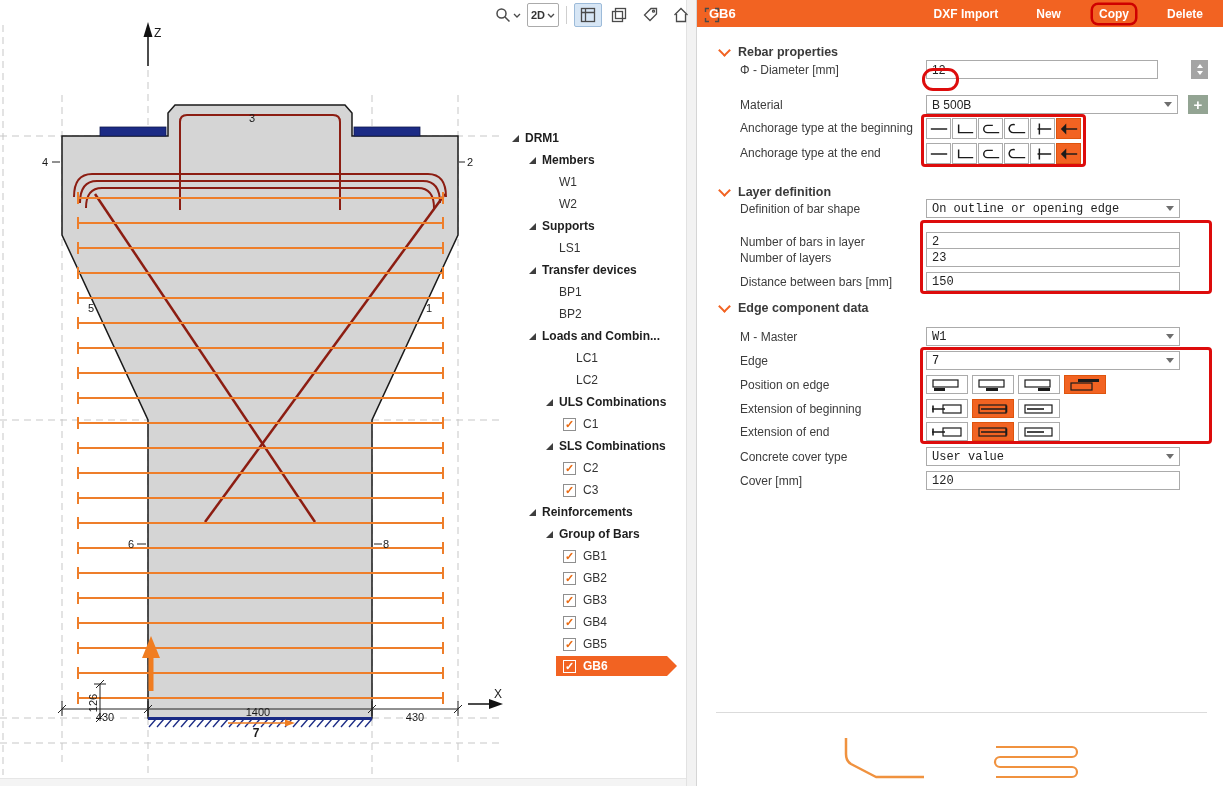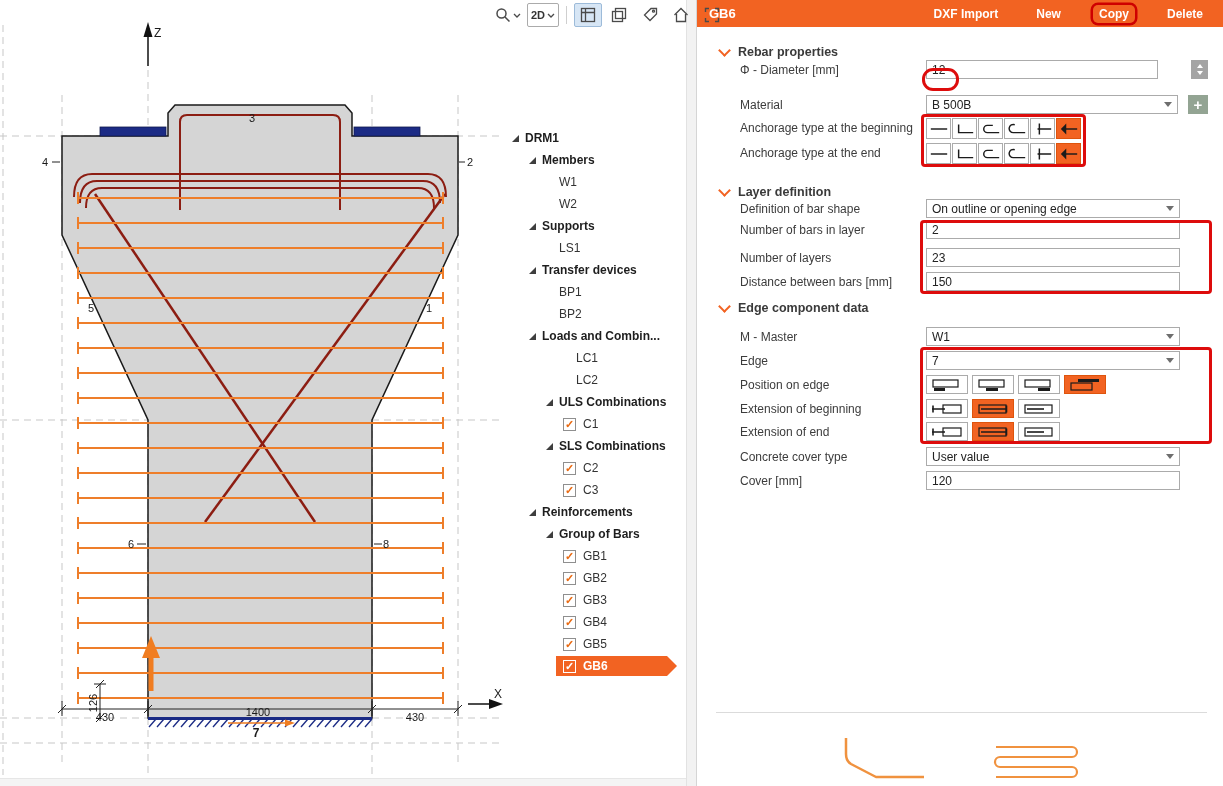--- a/index.html
+++ b/index.html
@@ -52,21 +52,21 @@
   .schev{display:inline-block;width:7px;height:7px;border-left:2px solid #F26322;border-bottom:2px solid #F26322;
          transform:rotate(-45deg);margin-right:9px;margin-top:-4px;}
 
   .prow{position:absolute;left:43px;right:14px;height:22px;}
   .prow .lbl{position:absolute;left:0;top:3px;color:#3C3C3C;white-space:nowrap;}
   .prow .ctrl{position:absolute;left:186px;top:0;width:282px;display:flex;align-items:flex-start;}
   .input{height:19px;border:1px solid #ABABAB;background:#fff;font-size:12px;display:flex;align-items:center;
          padding:0 5px;box-sizing:border-box;color:#222;cursor:text;}
   .dd{justify-content:space-between;cursor:pointer;}
   .chevdn{width:0;height:0;border-left:4px solid transparent;border-right:4px solid transparent;border-top:5px solid #6E6E6E;margin-left:6px;flex:none;}
-  .w-full{width:254px;}
+  .w-full{width:254px;font-family:Liberation Mono, monospace;}
   .w-dd{width:252px;}
   .spinner{margin-left:auto;width:17px;height:19px;background:#A4A4A4;display:flex;flex-direction:column;
            align-items:center;justify-content:center;gap:3px;cursor:pointer;}
   .spinner .up{width:0;height:0;border-left:3.5px solid transparent;border-right:3.5px solid transparent;border-bottom:4px solid #fff;}
   .spinner .dn{width:0;height:0;border-left:3.5px solid transparent;border-right:3.5px solid transparent;border-top:4px solid #fff;}
   .plus-btn{margin-left:auto;width:20px;height:19px;background:#93A493;color:#fff;font-weight:bold;
             display:flex;align-items:center;justify-content:center;font-size:15px;cursor:pointer;}
 
   .ctrl.icons{display:flex;}
   .ibtn{width:25px;height:21px;border:1px solid #ABABAB;background:#fff;display:flex;align-items:center;
@@ -627,21 +627,21 @@
     <div class="prow" style="top:199px">
       <span class="lbl">Definition of bar shape</span>
       <div class="ctrl">
         <div class="input dd w-full">
           <span>On outline or opening edge</span>
           <span class="chevdn"></span>
         </div>
       </div>
     </div>
 
-    <div class="prow" style="top:220px">
+    <div class="prow" style="top:232px">
       <span class="lbl">Number of bars in layer</span>
       <div class="ctrl">
         <div class="input w-full">
           <span>2</span>
         </div>
       </div>
     </div>
 
     <div class="prow" style="top:248px">
       <span class="lbl">Number of layers</span>

